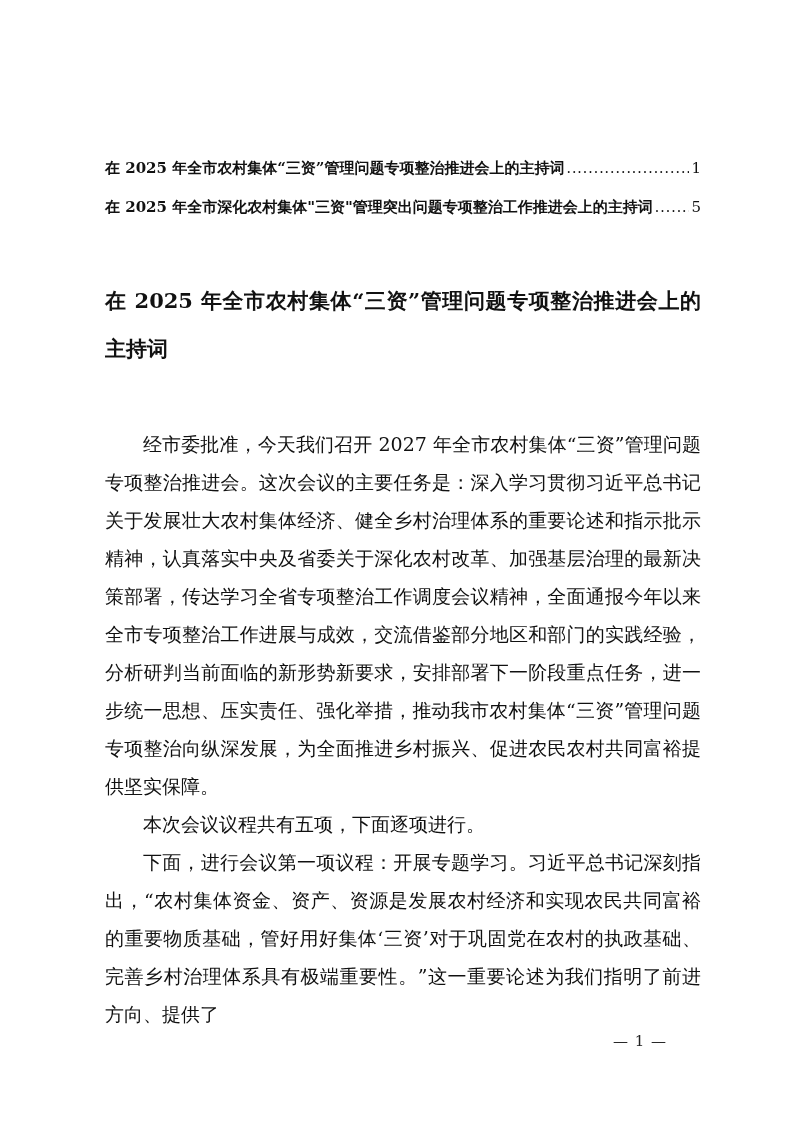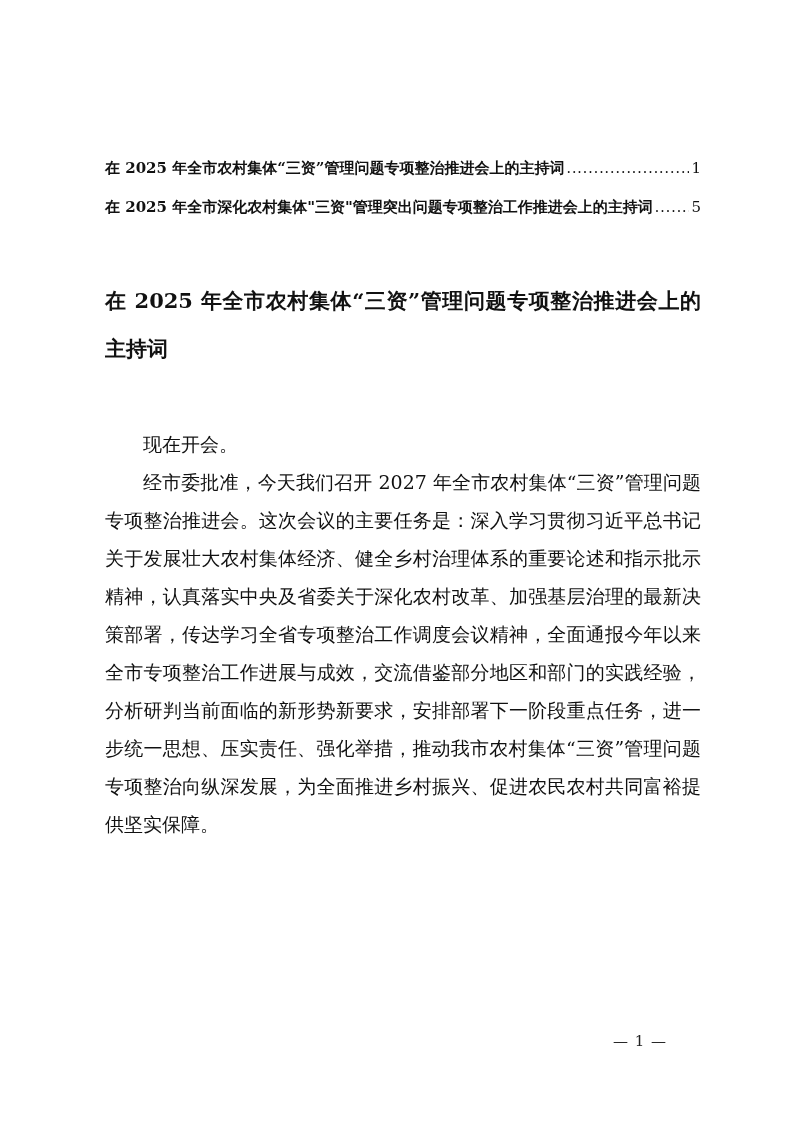--- a/index.html
+++ b/index.html
@@ -105,19 +105,20 @@
     <div class="toc-entry">
       <span class="toc-title">在 2025 年全市深化农村集体"三资"管理突出问题专项整治工作推进会上的主持词</span>
       <span class="toc-dots"></span>
       <span class="toc-page">5</span>
     </div>
   </div>
 
   <h1 class="doc-title">在 2025 年全市农村集体“三资”管理问题专项整治推进会上的主持词</h1>
 
   <div class="doc-body">
-    <p>现在开会。</p>
     <p>经市委批准，今天我们召开 2027 年全市农村集体“三资”管理问题专项整治推进会。这次会议的主要任务是：深入学习贯彻习近平总书记关于发展壮大农村集体经济、健全乡村治理体系的重要论述和指示批示精神，认真落实中央及省委关于深化农村改革、加强基层治理的最新决策部署，传达学习全省专项整治工作调度会议精神，全面通报今年以来全市专项整治工作进展与成效，交流借鉴部分地区和部门的实践经验，分析研判当前面临的新形势新要求，安排部署下一阶段重点任务，进一步统一思想、压实责任、强化举措，推动我市农村集体“三资”管理问题专项整治向纵深发展，为全面推进乡村振兴、促进农民农村共同富裕提供坚实保障。</p>
+    <p>本次会议议程共有五项，下面逐项进行。</p>
+    <p>下面，进行会议第一项议程：开展专题学习。习近平总书记深刻指出，“农村集体资金、资产、资源是发展农村经济和实现农民共同富裕的重要物质基础，管好用好集体‘三资’对于巩固党在农村的执政基础、完善乡村治理体系具有极端重要性。”这一重要论述为我们指明了前进方向、提供了</p>
   </div>
 
   <div class="page-footer">— 1 —</div>
 
 </div>
 
 </body></html>

